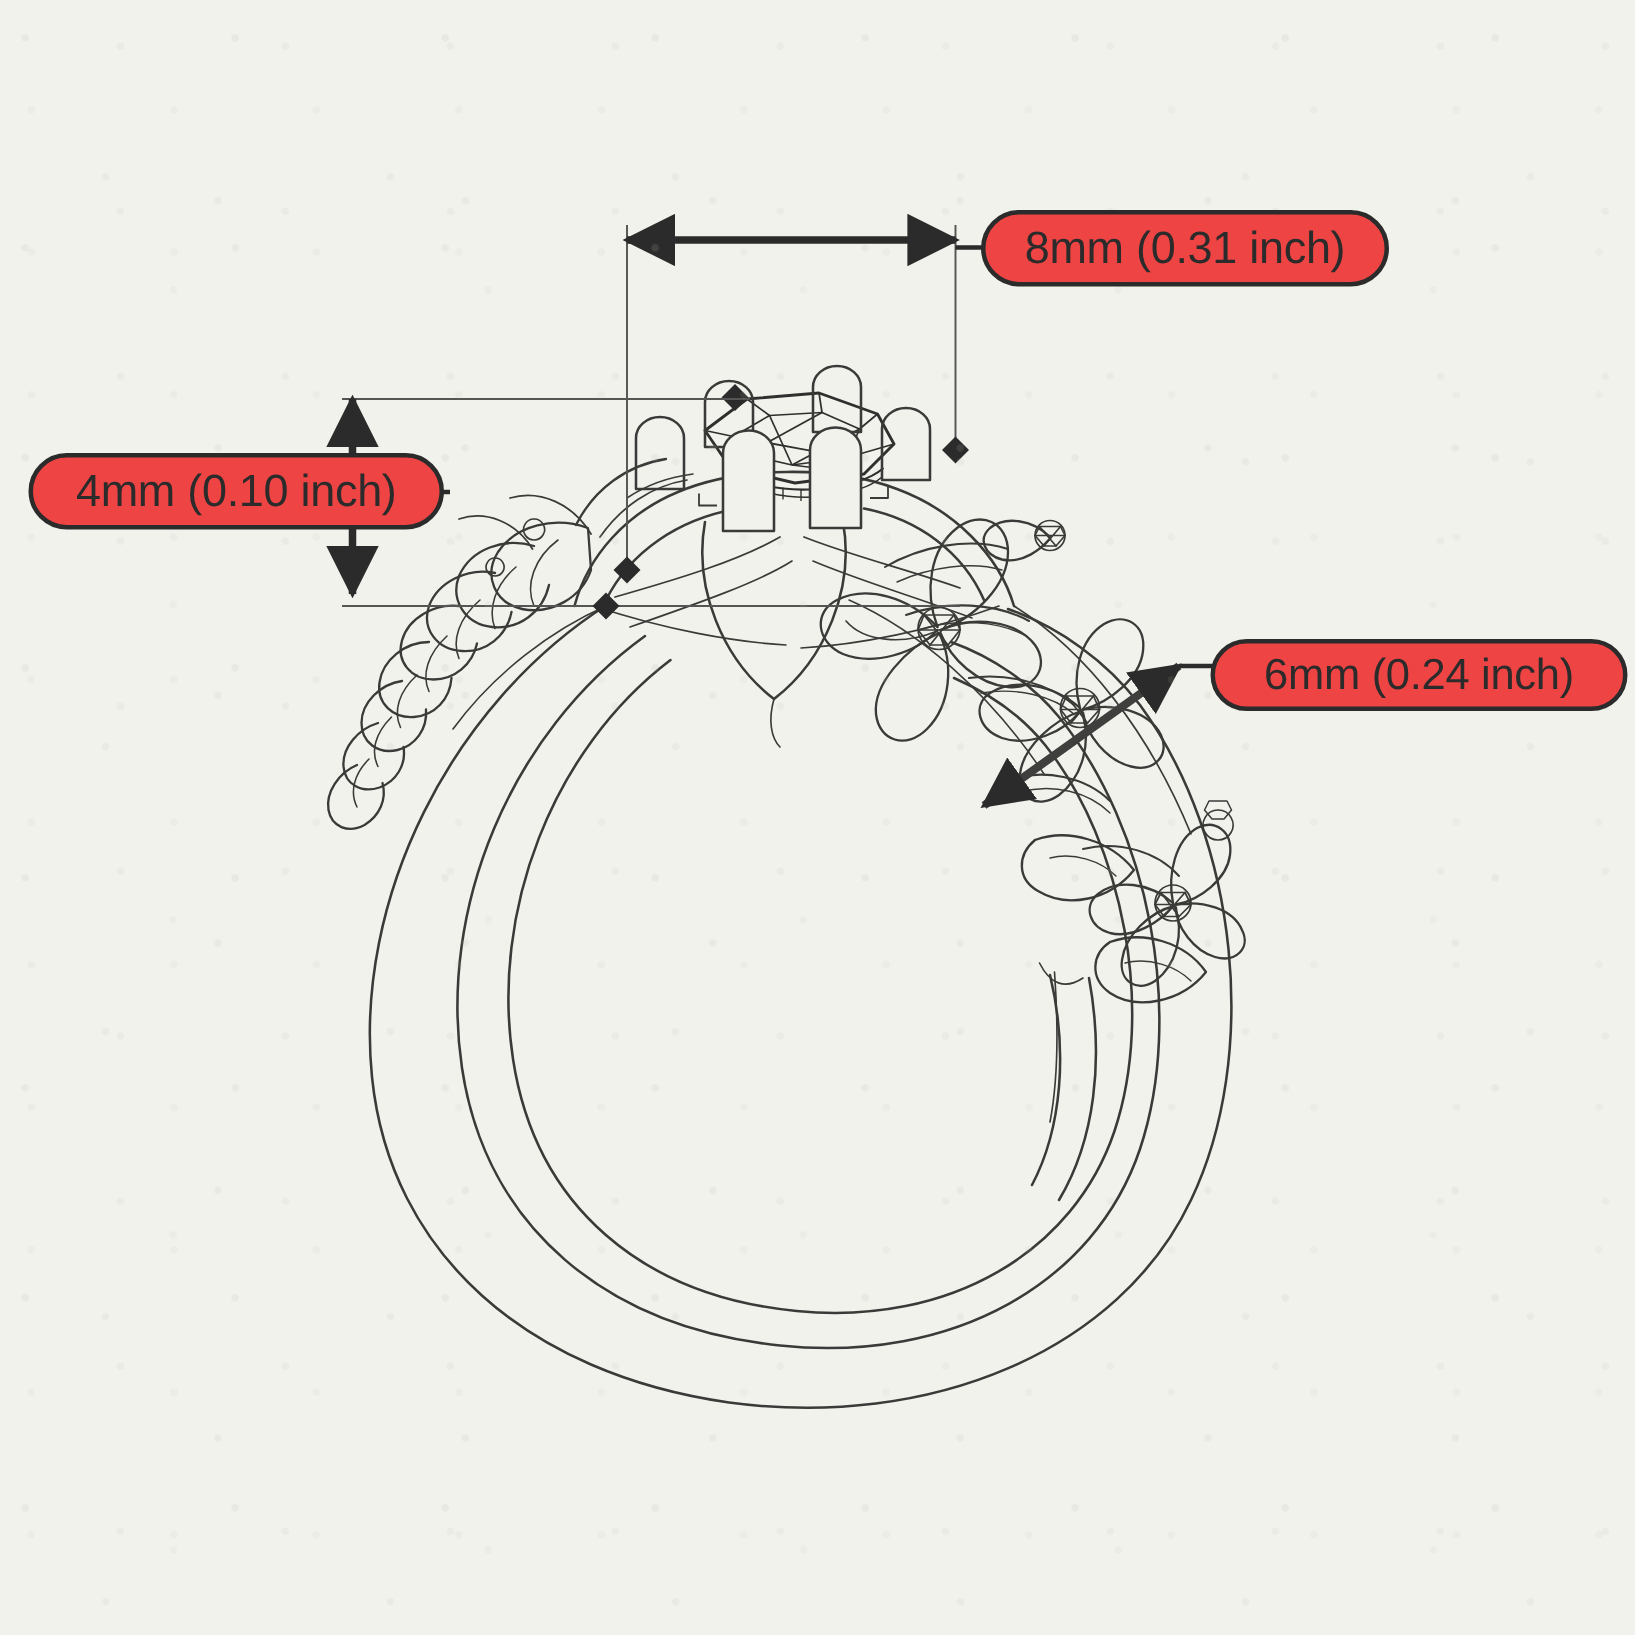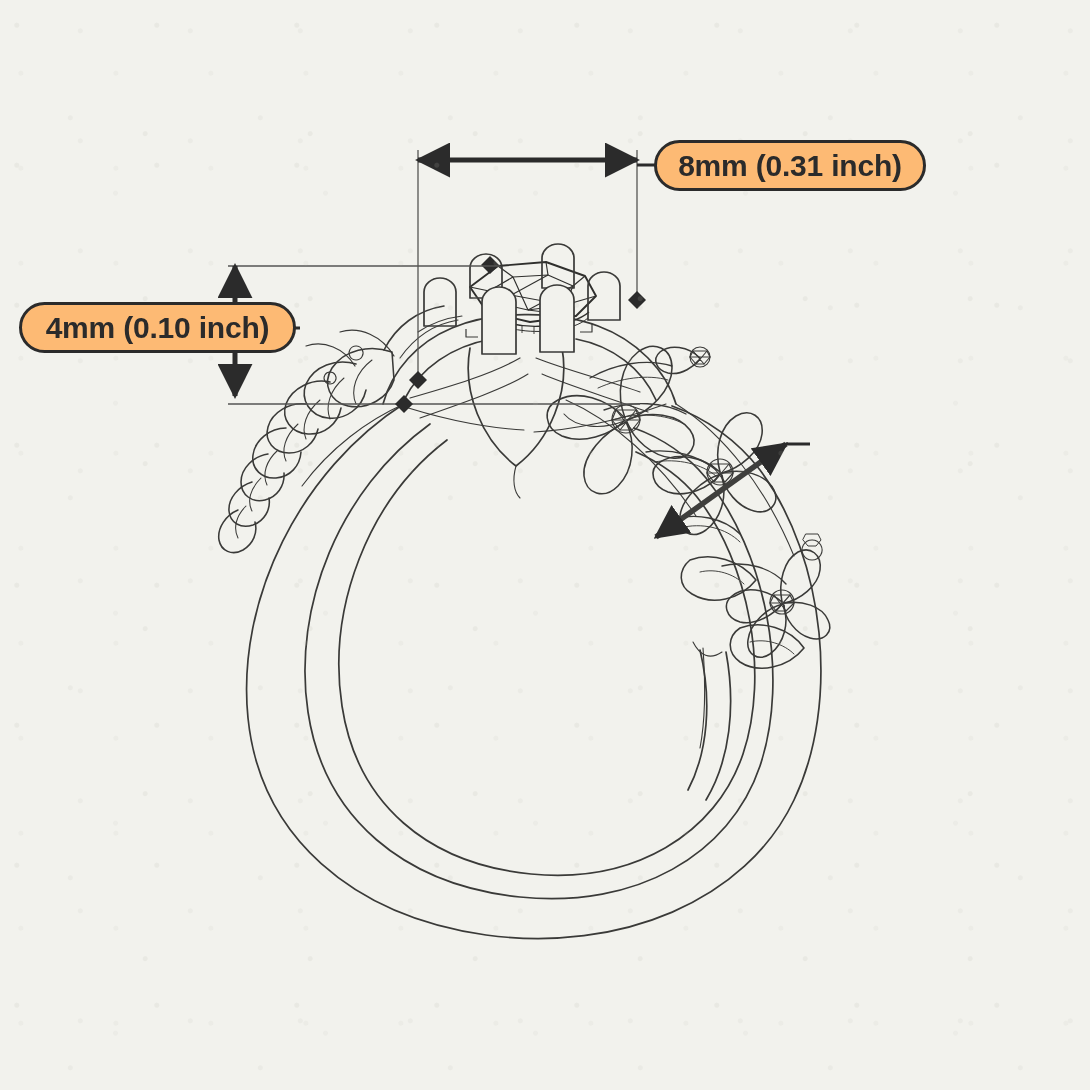--- a/index.html
+++ b/index.html
@@ -36,26 +36,26 @@
     width: 1090px;
     height: 1090px;
   }
   
   .callout {
     position: absolute;
     box-sizing: border-box;
     display: flex;
     align-items: center;
     justify-content: center;
-    background: #fdba74;
+    background: #ef4444;
     border: 3.5px solid #2b2b2b;
     border-radius: 999px;
     color: #2b2b2b;
     font-size: 30px;
-    font-weight: 700;
+    font-weight: 400;
     letter-spacing: -0.2px;
     white-space: nowrap;
     padding: 0 16px;
   }
   #callout-8mm  { left: 654px; top: 140px;  width: 272px; height: 51px; }
   #callout-4mm  { left: 19px;  top: 302px;  width: 277px; height: 51px; }
   #callout-6mm  { left: 807px; top: 426px;  width: 278px; height: 48px; font-size: 29px; }
 </style>
 </head>
 <body>
@@ -313,14 +313,15 @@
       <line x1="786" y1="444" x2="810" y2="444" stroke="#2b2b2b" stroke-width="3"></line>
     </g>
   </svg>
 
   <div id="paper-texture"></div>
 
   <div class="callout" id="callout-8mm">8mm (0.31 inch)</div>
 
   <div class="callout" id="callout-4mm">4mm (0.10 inch)</div>
 
+  <div class="callout" id="callout-6mm">6mm (0.24 inch)</div>
 
 </div>
 
 </body></html>

